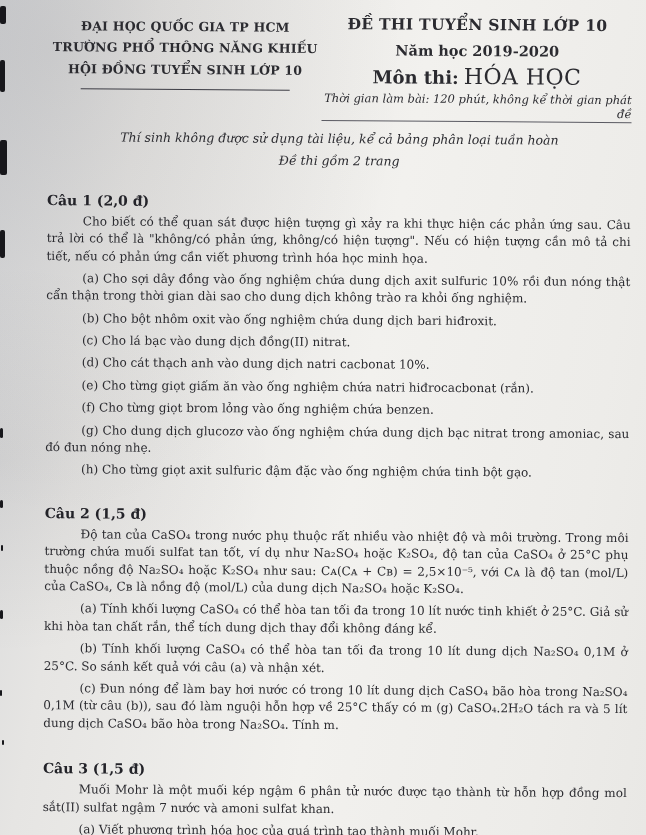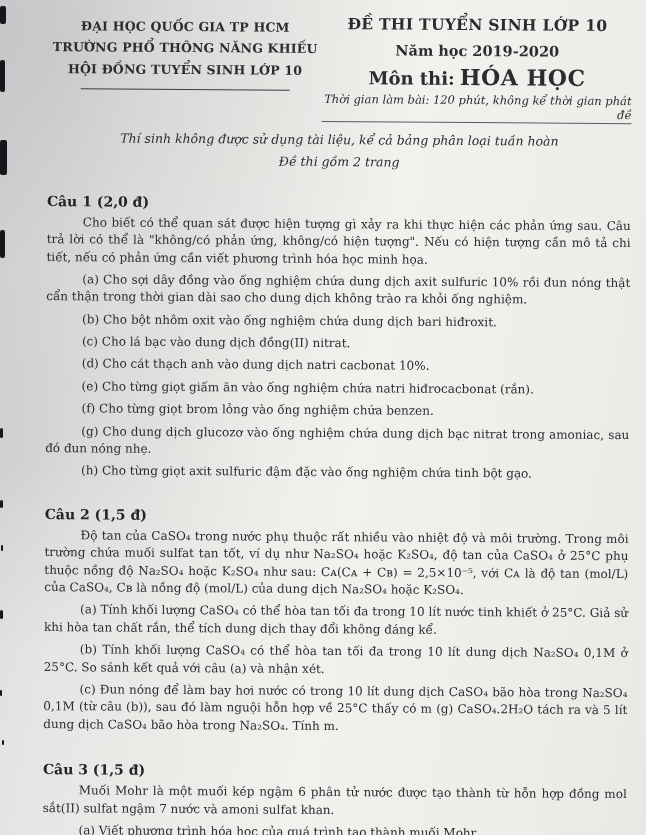--- a/index.html
+++ b/index.html
@@ -21,21 +21,21 @@
   }
   
   .header{display:flex;}
   .h-left{width:47%;text-align:center;font-weight:bold;font-size:12.5px;line-height:1.7;padding-top:7px;letter-spacing:.2px;}
   .h-left .rule{width:76%;margin:9px auto 0;border-top:1.5px solid #3c3c44;}
   .h-right{width:53%;text-align:center;padding-top:4px;}
   .exam-title{font-size:15.5px;font-weight:bold;letter-spacing:.3px;}
   .exam-year{font-size:14.5px;font-weight:bold;margin-top:8px;}
   .subject-line{margin-top:5px;white-space:nowrap;}
   .subject-label{font-size:18px;font-weight:bold;}
-  .subject-name{font-size:22px;font-weight:bold;letter-spacing:.5px;}
+  .subject-name{font-size:22px;font-weight:normal;letter-spacing:.5px;}
   .duration{font-style:italic;font-size:11.5px;margin-top:3px;text-align:right;}
   .duration span{display:inline-block;border-bottom:1px solid #5a5a62;padding-bottom:1px;}
   .notes{text-align:center;font-style:italic;font-size:12.5px;margin-top:7px;line-height:1.75;}
   
   .section{margin-top:22px;}
   .section.s2{margin-top:26px;}
   .section.s3{margin-top:28px;}
   h2.cau{font-size:14px;font-weight:bold;margin:0 0 3px;color:#232329;}
   p.para{margin:5px 0;text-indent:36px;text-align:justify;font-size:12px;line-height:1.45;}
   

